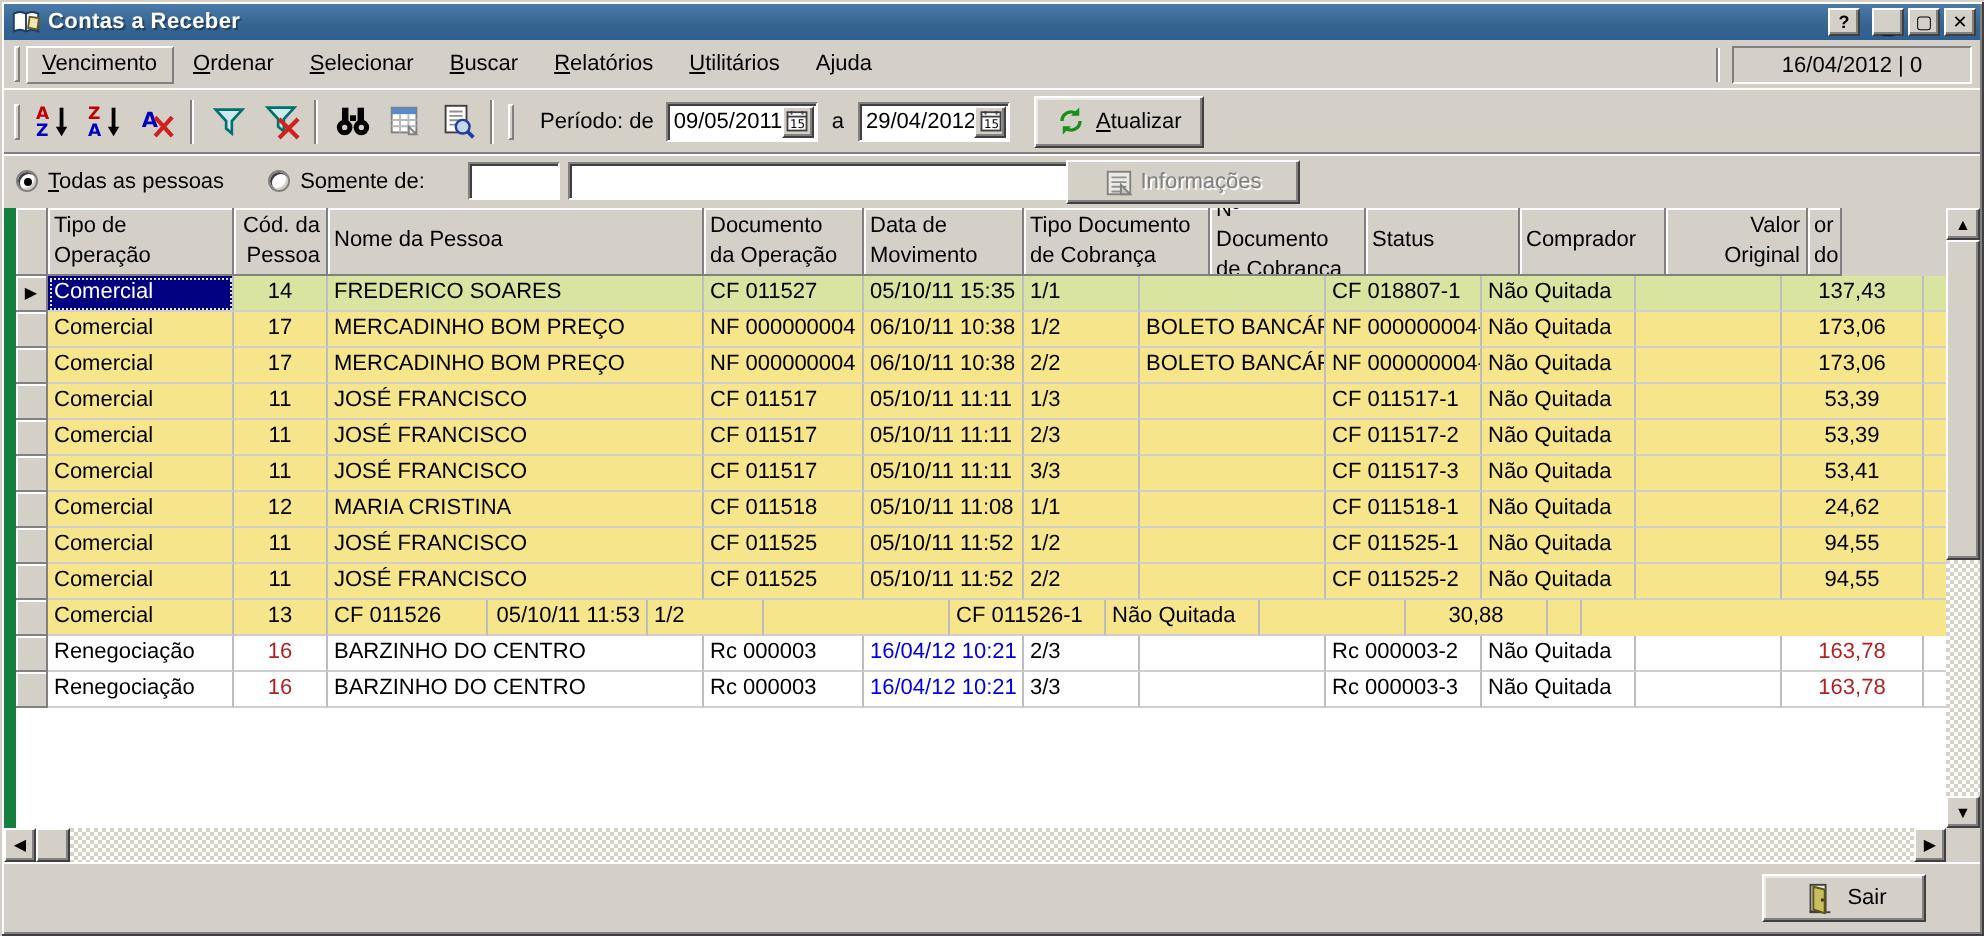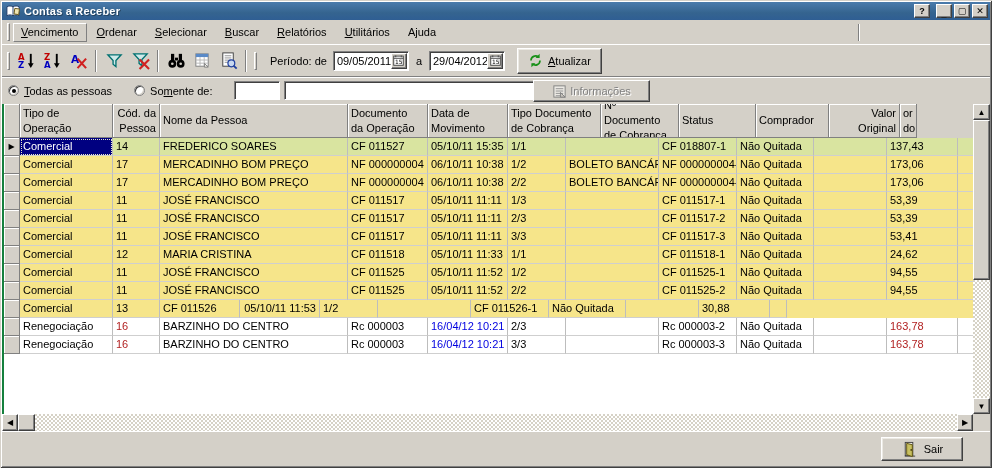--- a/index.html
+++ b/index.html
@@ -95,21 +95,21 @@
     position:absolute; left:531px; top:3px; width:117px; height:22px;
     background:#D4D0C8; border:1px solid; border-color:#FFFFFF #404040 #404040 #FFFFFF;
     box-shadow: inset -1px -1px 0 #808080;
     display:flex; align-items:center; justify-content:center;
     color:#808080; text-shadow:1px 1px 0 #fff; cursor:default;
   }
   .infobtn svg{ margin-right:3px; }
 
   
   .gridarea{ height:310px; flex:0 0 310px; display:flex; background:#D4D0C8; }
-  .gridmain{ width:971px; background:#fff; border-left:2px solid #15803d; overflow:hidden; }
+  .gridmain{ width:971px; background:#fff; border-left:6px solid #15803d; overflow:hidden; }
   .ghead{ display:flex; height:34px; background:#D4D0C8; }
   .hcell{
     flex:0 0 auto; background:#D4D0C8; border-right:1px solid #808080; border-bottom:1px solid #808080;
     box-shadow: inset 1px 1px 0 #FFFFFF; display:flex; align-items:center; padding:1px 3px;
     overflow:hidden; white-space:pre-line; line-height:15px;
   }
   .hcell.right{ justify-content:flex-end; text-align:right; }
   .hcell.selh{ width:16px; padding:0; }
   .gbody{ background:#fff; }
   .grow{ display:flex; height:18px; }
@@ -117,21 +117,21 @@
   .grow.yellow{ background:#F6E58A; }
   .grow.white{ background:#FFFFFF; }
   .selcell{ width:16px; flex:0 0 16px; background:#D4D0C8;
     border-right:1px solid #808080; border-bottom:1px solid #808080;
     box-shadow: inset 1px 1px 0 #FFFFFF;
     display:flex; align-items:center; justify-content:center; font-size:8px; color:#000;}
   .gcell{
     flex:0 0 auto; border-right:1px solid #BDBDBD; border-bottom:1px solid #CFCFCF;
     padding:0 3px; line-height:17px; overflow:hidden; white-space:nowrap;
   }
-  .gcell.right{ text-align:left; }
+  .gcell.right{ text-align:center; }
   .gcell.red{ color:#B22222; }
   .gcell.blue{ color:#0000E0; }
   .gcell.sel{ background:#000080; color:#FFFFFF; outline:1px dotted #E8E8C8; outline-offset:-2px; }
 
   
   .checker{ background: conic-gradient(#FFFFFF 25%, #D6D2C6 0 50%, #FFFFFF 0 75%, #D6D2C6 0) 0 0 / 4px 4px; }
   .vscroll{ width:17px; flex:0 0 17px; display:flex; flex-direction:column; }
   .sbtn{ width:17px; height:16px; flex:0 0 16px; background:#D4D0C8;
     border:1px solid; border-color:#FFFFFF #404040 #404040 #FFFFFF;
     box-shadow: inset -1px -1px 0 #808080;
@@ -189,20 +189,21 @@
     <div id="menu-items" style="display:flex;align-items:center;">
         <div class="menuitem hot"><u>V</u>encimento</div>
         <div class="menuitem"><u>O</u>rdenar</div>
         <div class="menuitem"><u>S</u>elecionar</div>
         <div class="menuitem"><u>B</u>uscar</div>
         <div class="menuitem"><u>R</u>elatórios</div>
         <div class="menuitem"><u>U</u>tilitários</div>
         <div class="menuitem">Ajuda</div>
       </div>
     <div class="menusep"></div>
+    <div class="datepanel">16/04/2012 | 0</div>
   </div>
 
   <div class="toolbar">
     <div class="grip"></div>
 
     <div class="tbtn">
       <svg viewBox="0 0 20 20">
         <text x="1" y="9" font-size="9" font-weight="bold" fill="#C00000" font-family="DejaVu Sans">A</text>
         <text x="1" y="18" font-size="9" font-weight="bold" fill="#0000C0" font-family="DejaVu Sans">Z</text>
         <path d="M14.5 3v11" stroke="#000" stroke-width="2"></path>
@@ -446,21 +447,21 @@
             <div class="gcell" style="width: 73px;"></div>
             <div class="gcell right" style="width: 71px;">53,41</div>
             <div class="gcell" style="width: 17px;"></div>
           </div>
           <div class="grow yellow">
             <div class="selcell"></div>
             <div class="gcell" style="width: 93px;">Comercial</div>
             <div class="gcell right" style="width: 47px;">12</div>
             <div class="gcell" style="width: 188px;">MARIA CRISTINA</div>
             <div class="gcell" style="width: 80px;">CF 011518</div>
-            <div class="gcell" style="width: 80px;">05/10/11 11:33</div>
+            <div class="gcell" style="width: 80px;">05/10/11 11:08</div>
             <div class="gcell" style="width: 58px;">1/1</div>
             <div class="gcell" style="width: 93px;"></div>
             <div class="gcell" style="width: 78px;">CF 011518-1</div>
             <div class="gcell" style="width: 77px;">Não Quitada</div>
             <div class="gcell" style="width: 73px;"></div>
             <div class="gcell right" style="width: 71px;">24,62</div>
             <div class="gcell" style="width: 17px;"></div>
           </div>
           <div class="grow yellow">
             <div class="selcell"></div>

